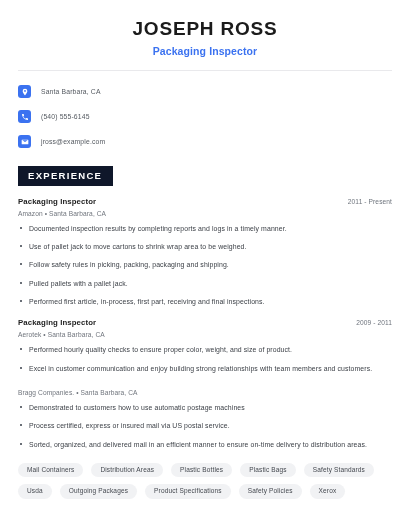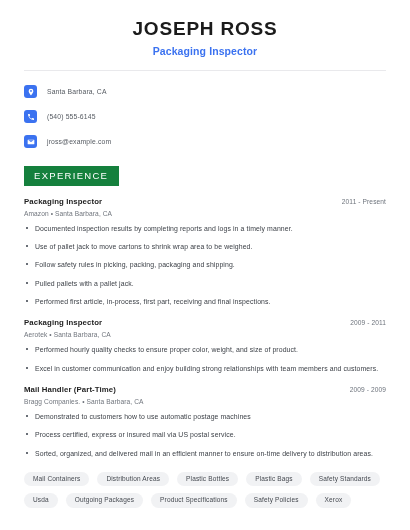--- a/index.html
+++ b/index.html
@@ -11,21 +11,21 @@
     width: 410px;
     height: 530px;
     font-family: "Liberation Sans", sans-serif;
     color: #2b2b2b;
     overflow: hidden;
   }
   .page {
     width: 410px;
     height: 530px;
     box-sizing: border-box;
-    padding: 0 24px;
+    padding: 0 18px;
     position: relative;
   }
 
   
   .header {
     padding-top: 18px;
     text-align: center;
   }
   .full-name {
     font-size: 19px;
@@ -72,24 +72,24 @@
   .contact-text {
     font-size: 6.8px;
     color: #555a61;
     letter-spacing: 0.15px;
   }
 
   
   .section { margin-top: 14px; }
   .section-badge {
     display: inline-block;
-    background: #15803d;
+    background: #0f172a;
     color: #ffffff;
     font-size: 9.5px;
-    font-weight: normal;
+    font-weight: bold;
     letter-spacing: 1.3px;
     padding: 4px 11px 4px 10px;
     line-height: 1.25;
   }
 
   
   .jobs { margin-top: 11px; }
   .job { margin-bottom: 2px; }
   .job-head {
     display: flex;
@@ -231,24 +231,20 @@
         <div class="job-meta">Aerotek • Santa Barbara, CA</div>
         <ul class="bullets">
           <li>Performed hourly quality checks to ensure proper color, weight, and size of product.</li>
           <li>Excel in customer communication and enjoy building strong relationships with team members and customers.</li>
         </ul>
       </div>
 
       <div class="job-gap"></div>
 
       <div class="job">
-        <div class="job-head">
-          <span class="job-role">Mail Handler (Part-Time)</span>
-          <span class="job-dates">2009 - 2009</span>
-        </div>
         <div class="job-meta">Bragg Companies. • Santa Barbara, CA</div>
         <ul class="bullets">
           <li>Demonstrated to customers how to use automatic postage machines</li>
           <li>Process certified, express or insured mail via US postal service.</li>
           <li>Sorted, organized, and delivered mail in an efficient manner to ensure on-time delivery to distribution areas.</li>
         </ul>
       </div>
 
     </div>
   </div>

